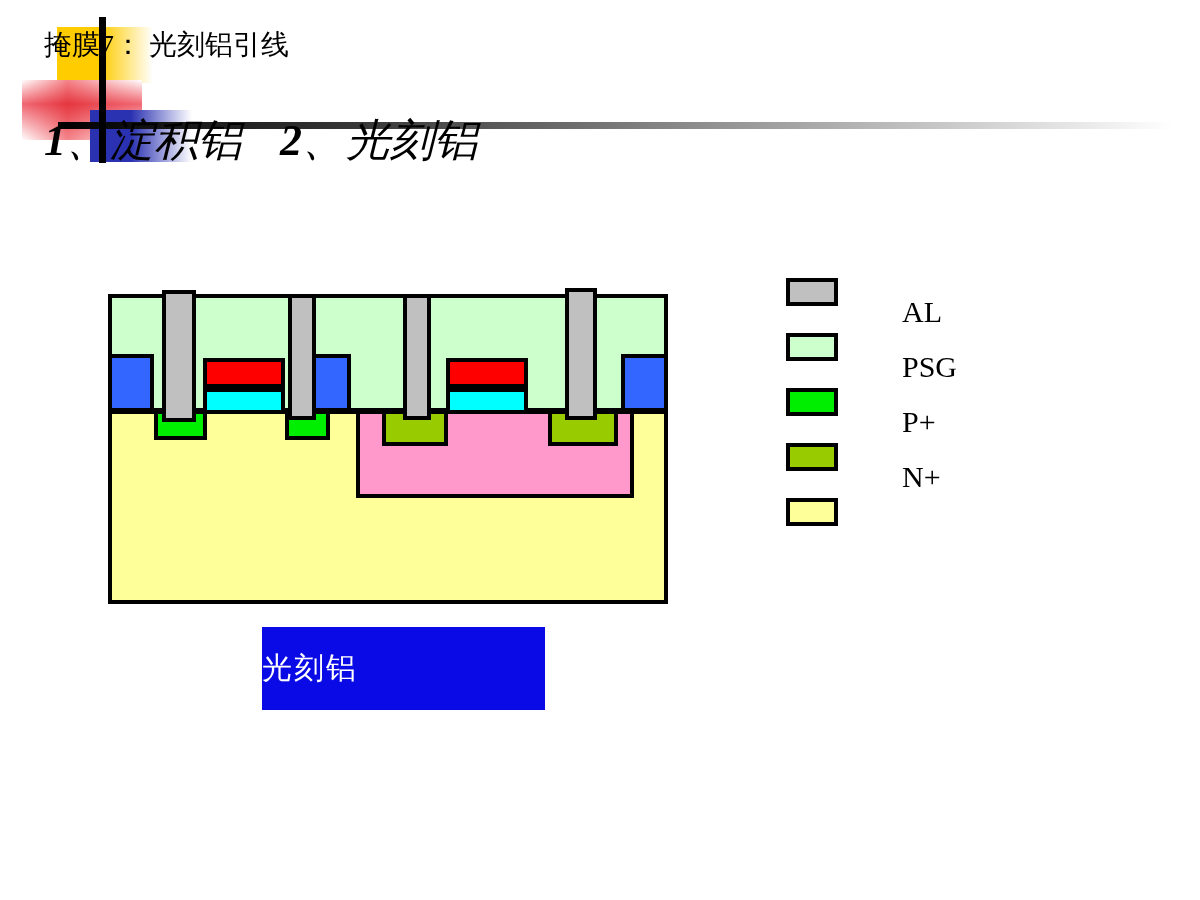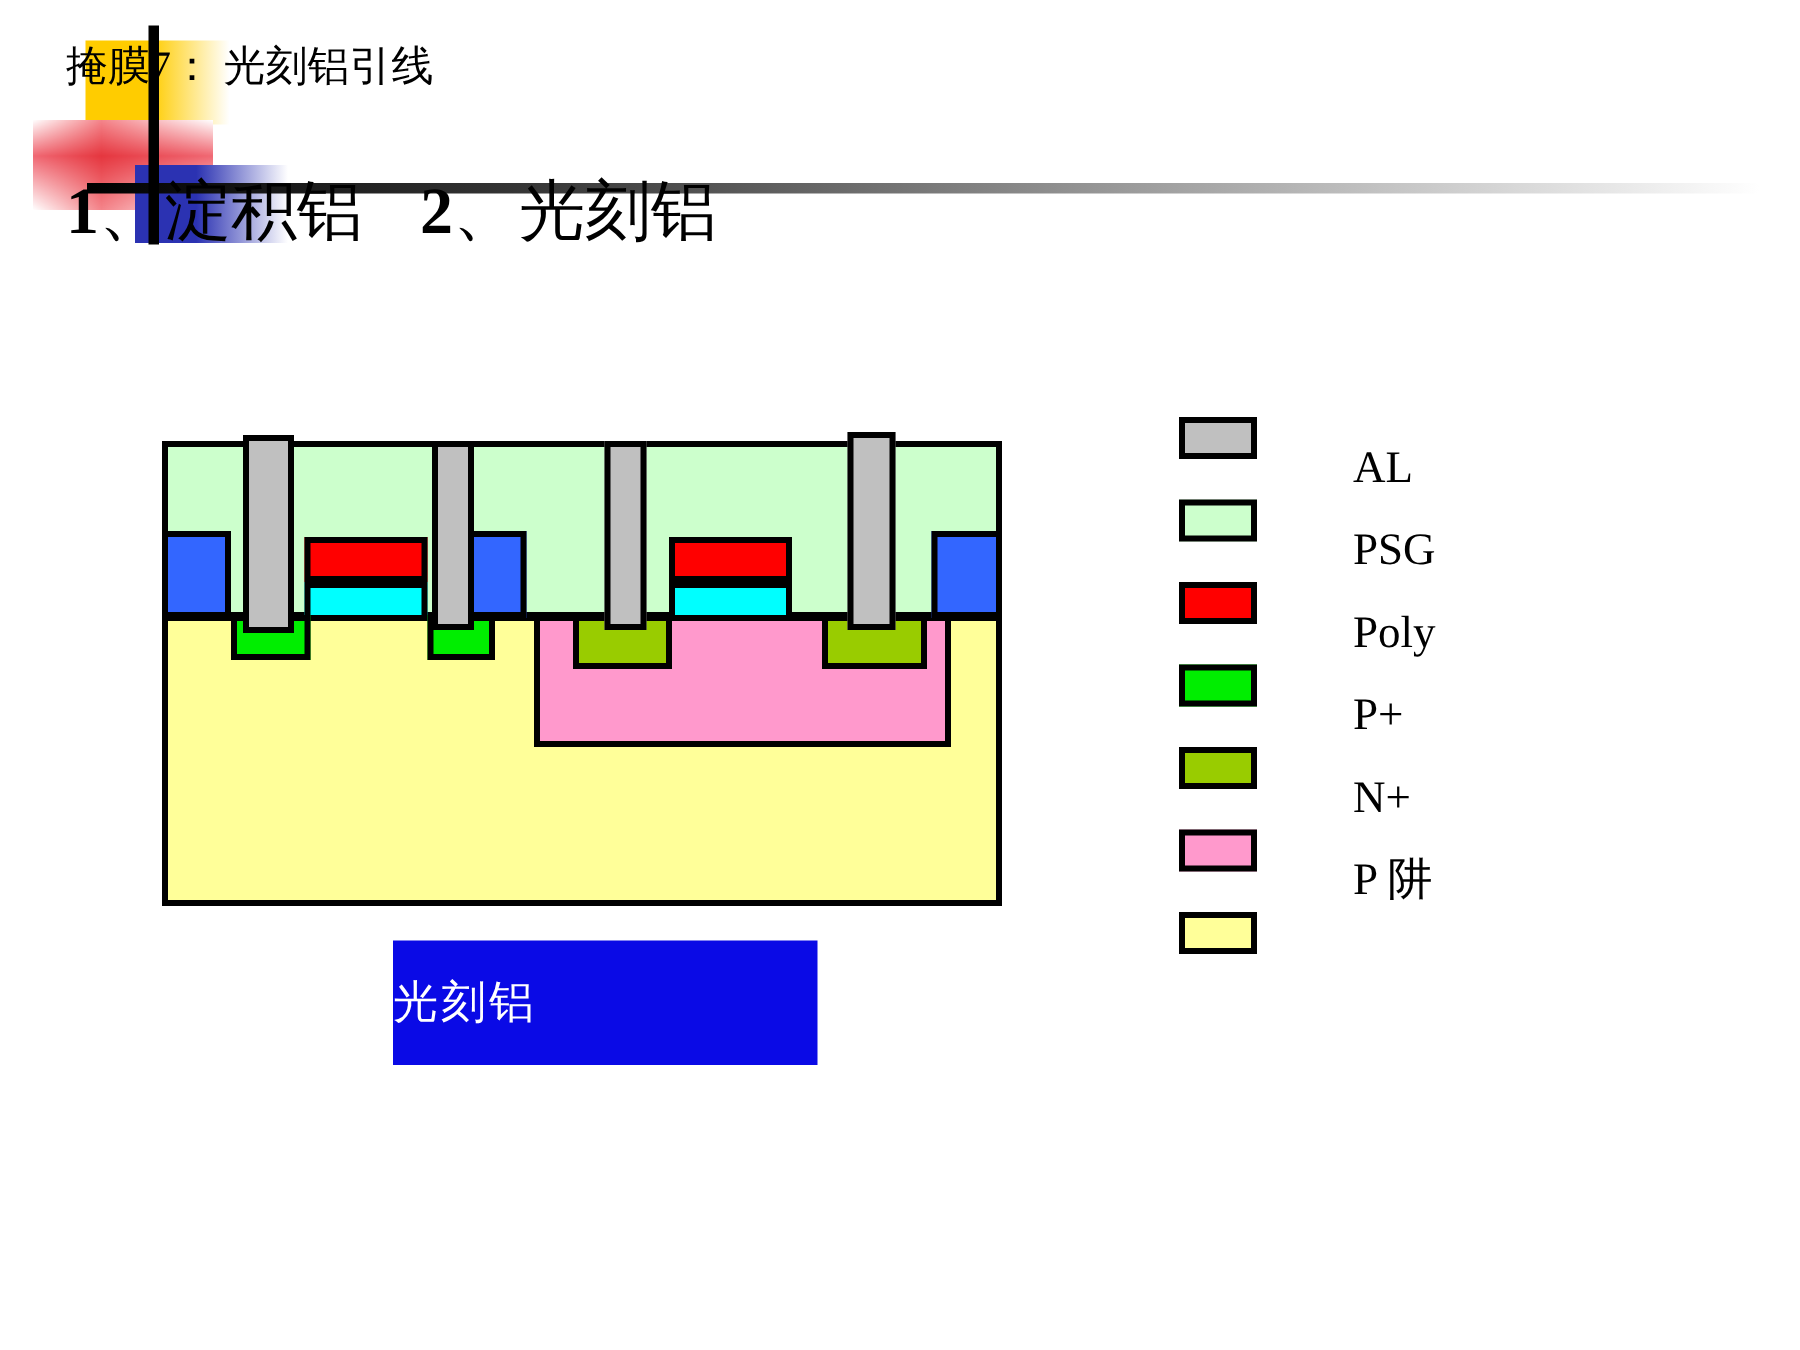--- a/index.html
+++ b/index.html
@@ -49,20 +49,21 @@
   
   #title-line1 {
     position: absolute; left: 44px; top: 30px;
     font-size: 28px; line-height: 1.05; color: #000000;
     white-space: nowrap;
   }
   #title-line2 {
     position: absolute; left: 44px; top: 118px;
     font-size: 44px; line-height: 1.05; color: #000000;
     white-space: nowrap;
+    font-style: italic;
   }
   #title-line2 .bold { font-weight: bold; }
   .gapwide { display:inline-block; width: 38px; }
 
   
   #diagram {
     position: absolute;
     left: 108px; top: 286px;
     width: 560px; height: 318px;
   }
@@ -145,31 +146,23 @@
 <div id="legend">
     <div class="legend-row">
       <div class="legend-swatch" style="background: rgb(192, 192, 192);"></div>
       <div class="legend-label">AL</div>
     </div>
     <div class="legend-row">
       <div class="legend-swatch" style="background: rgb(204, 255, 204);"></div>
       <div class="legend-label">PSG</div>
     </div>
     <div class="legend-row">
-      <div class="legend-swatch" style="background: rgb(255, 0, 0);"></div>
-      <div class="legend-label">Poly</div>
-    </div>
-    <div class="legend-row">
       <div class="legend-swatch" style="background: rgb(0, 238, 0);"></div>
       <div class="legend-label">P+</div>
     </div>
     <div class="legend-row">
       <div class="legend-swatch" style="background: rgb(153, 204, 0);"></div>
       <div class="legend-label">N+</div>
     </div>
     <div class="legend-row">
-      <div class="legend-swatch" style="background: rgb(255, 153, 204);"></div>
-      <div class="legend-label">P 阱</div>
-    </div>
-    <div class="legend-row">
       <div class="legend-swatch" style="background: rgb(255, 255, 153);"></div>
     </div>
   </div>
 
 </body></html>

